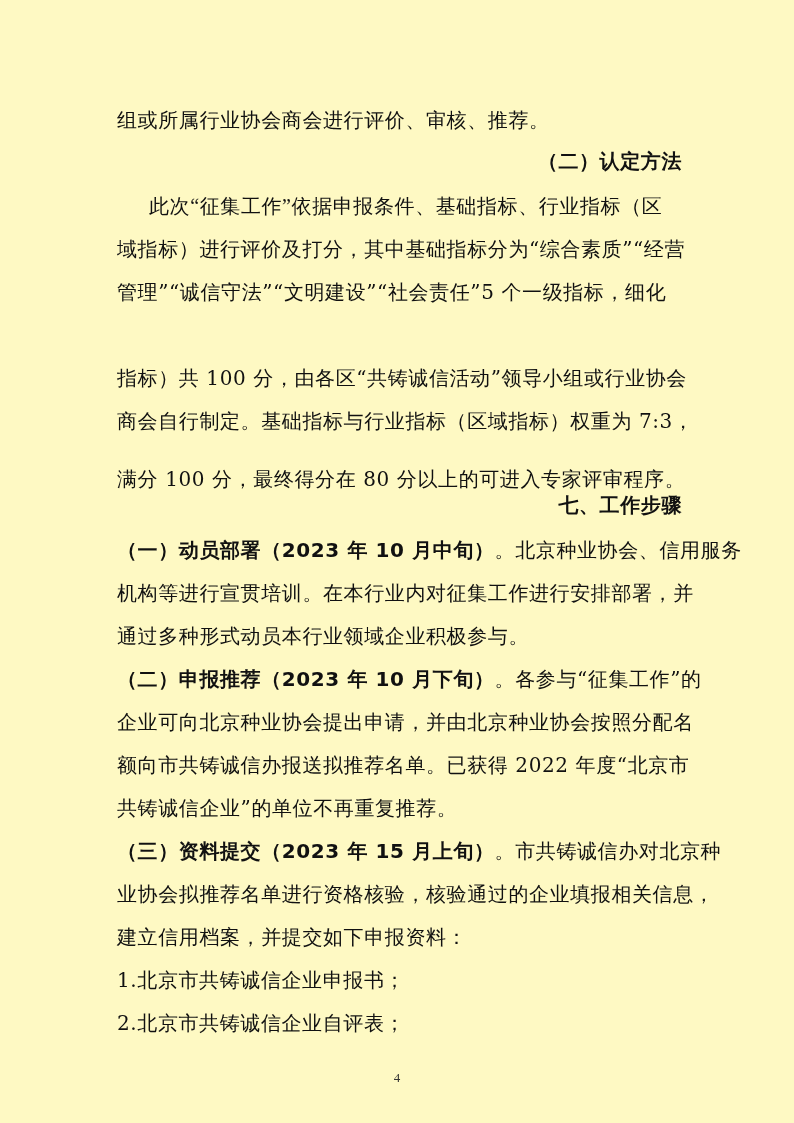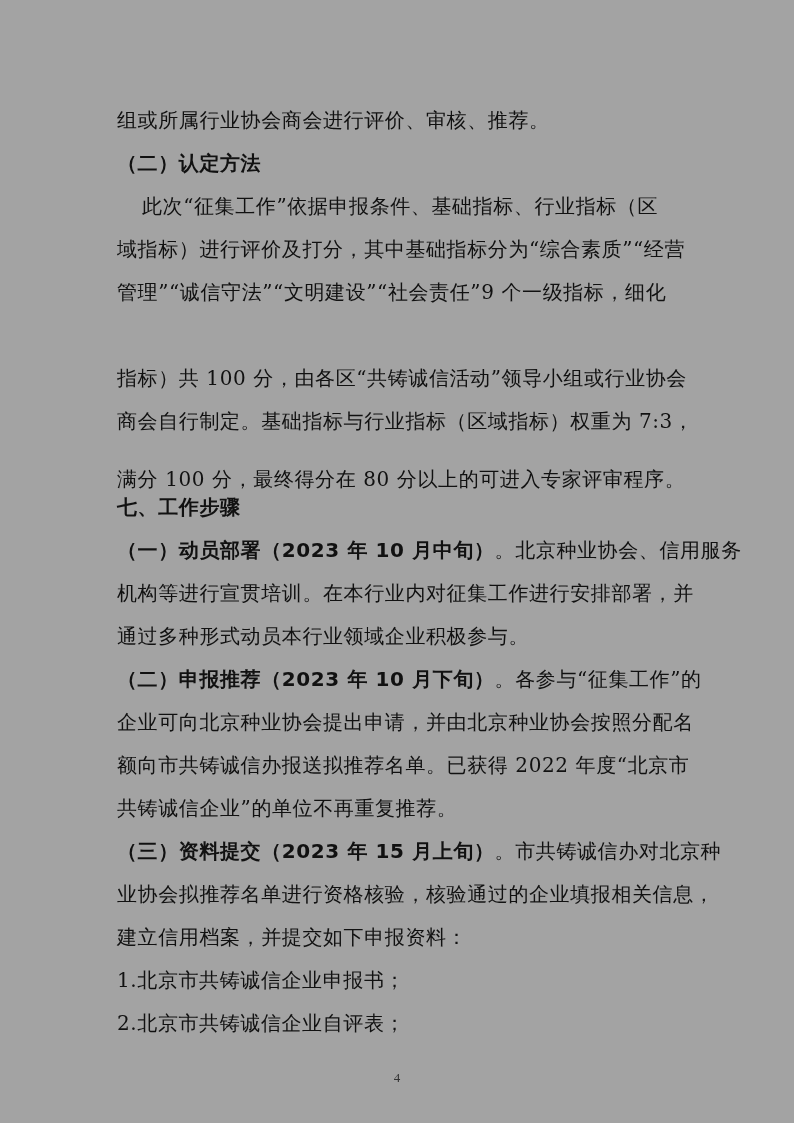--- a/index.html
+++ b/index.html
@@ -13,34 +13,34 @@
     position: relative;
     overflow: hidden;
     font-family: "DejaVu Serif", "Liberation Serif", serif;
     color: #111111;
   }
   .page {
     position: absolute;
     left: 0; top: 0;
     width: 794px;
     height: 1123px;
-    background: #a3a3a3;
+    background: #fef9c3;
   }
   .line {
     position: absolute;
     left: 117px;
     width: 565px;
     font-size: 20px;
     line-height: 26px;
     white-space: nowrap;
     letter-spacing: 0.6px;
   }
-  .indent { left: 142px; }
+  .indent { left: 149px; font-family: Liberation Serif, serif; }
   .bold { font-weight: bold; font-family: "DejaVu Sans", "Liberation Sans", sans-serif; text-align: right; }
-  .heading { font-weight: bold; font-family: Liberation Sans, sans-serif; }
+  .heading { font-weight: bold; font-family: Liberation Mono, monospace; text-align: right; }
   .page-number {
     position: absolute;
     left: 0;
     width: 794px;
     top: 1070px;
     text-align: center;
     font-size: 13px;
     font-family: "Liberation Serif", serif;
     color: #333333;
   }
@@ -49,21 +49,21 @@
 <body>
 
 <div class="page">
 
   <div class="line" style="top:107px">组或所属行业协会商会进行评价、审核、推荐。</div>
 
   <div class="line heading" style="top:150px">（二）认定方法</div>
 
   <div class="line indent" style="top:193px">此次“征集工作”依据申报条件、基础指标、行业指标（区</div>
   <div class="line" style="top:236px">域指标）进行评价及打分，其中基础指标分为“综合素质”“经营</div>
-  <div class="line" style="top:279px">管理”“诚信守法”“文明建设”“社会责任”9 个一级指标，细化</div>
+  <div class="line" style="top:279px">管理”“诚信守法”“文明建设”“社会责任”5 个一级指标，细化</div>
   <div class="line" style="top:365px">指标）共 100 分，由各区“共铸诚信活动”领导小组或行业协会</div>
   <div class="line" style="top:408px">商会自行制定。基础指标与行业指标（区域指标）权重为 7:3，</div>
   <div class="line" style="top:466px">满分 100 分，最终得分在 80 分以上的可进入专家评审程序。</div>
 
   <div class="line heading" style="top:494px">七、工作步骤</div>
 
   <div class="line" style="top:537px"><span class="bold">（一）动员部署（2023 年 10 月中旬）</span><span>。北京种业协会、信用服务</span></div>
   <div class="line" style="top:580px">机构等进行宣贯培训。在本行业内对征集工作进行安排部署，并</div>
   <div class="line" style="top:623px">通过多种形式动员本行业领域企业积极参与。</div>
 

